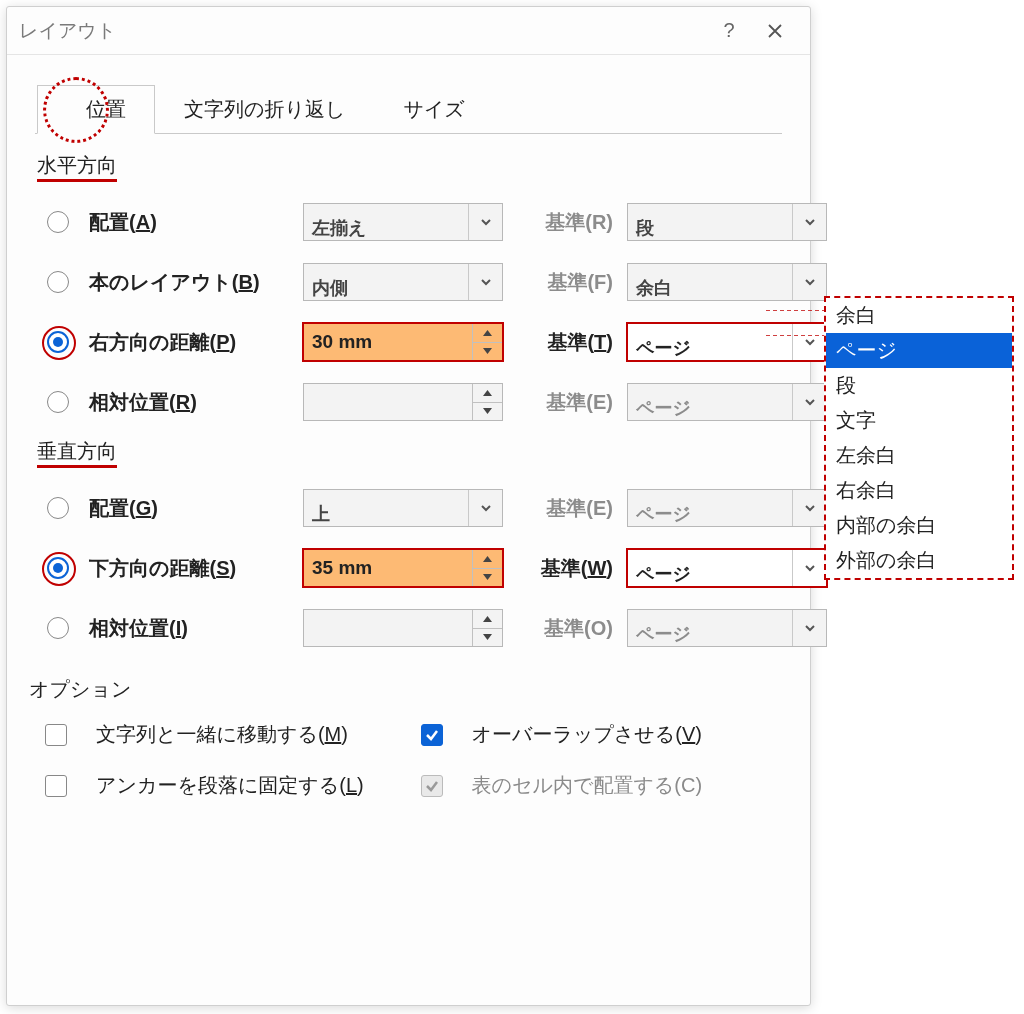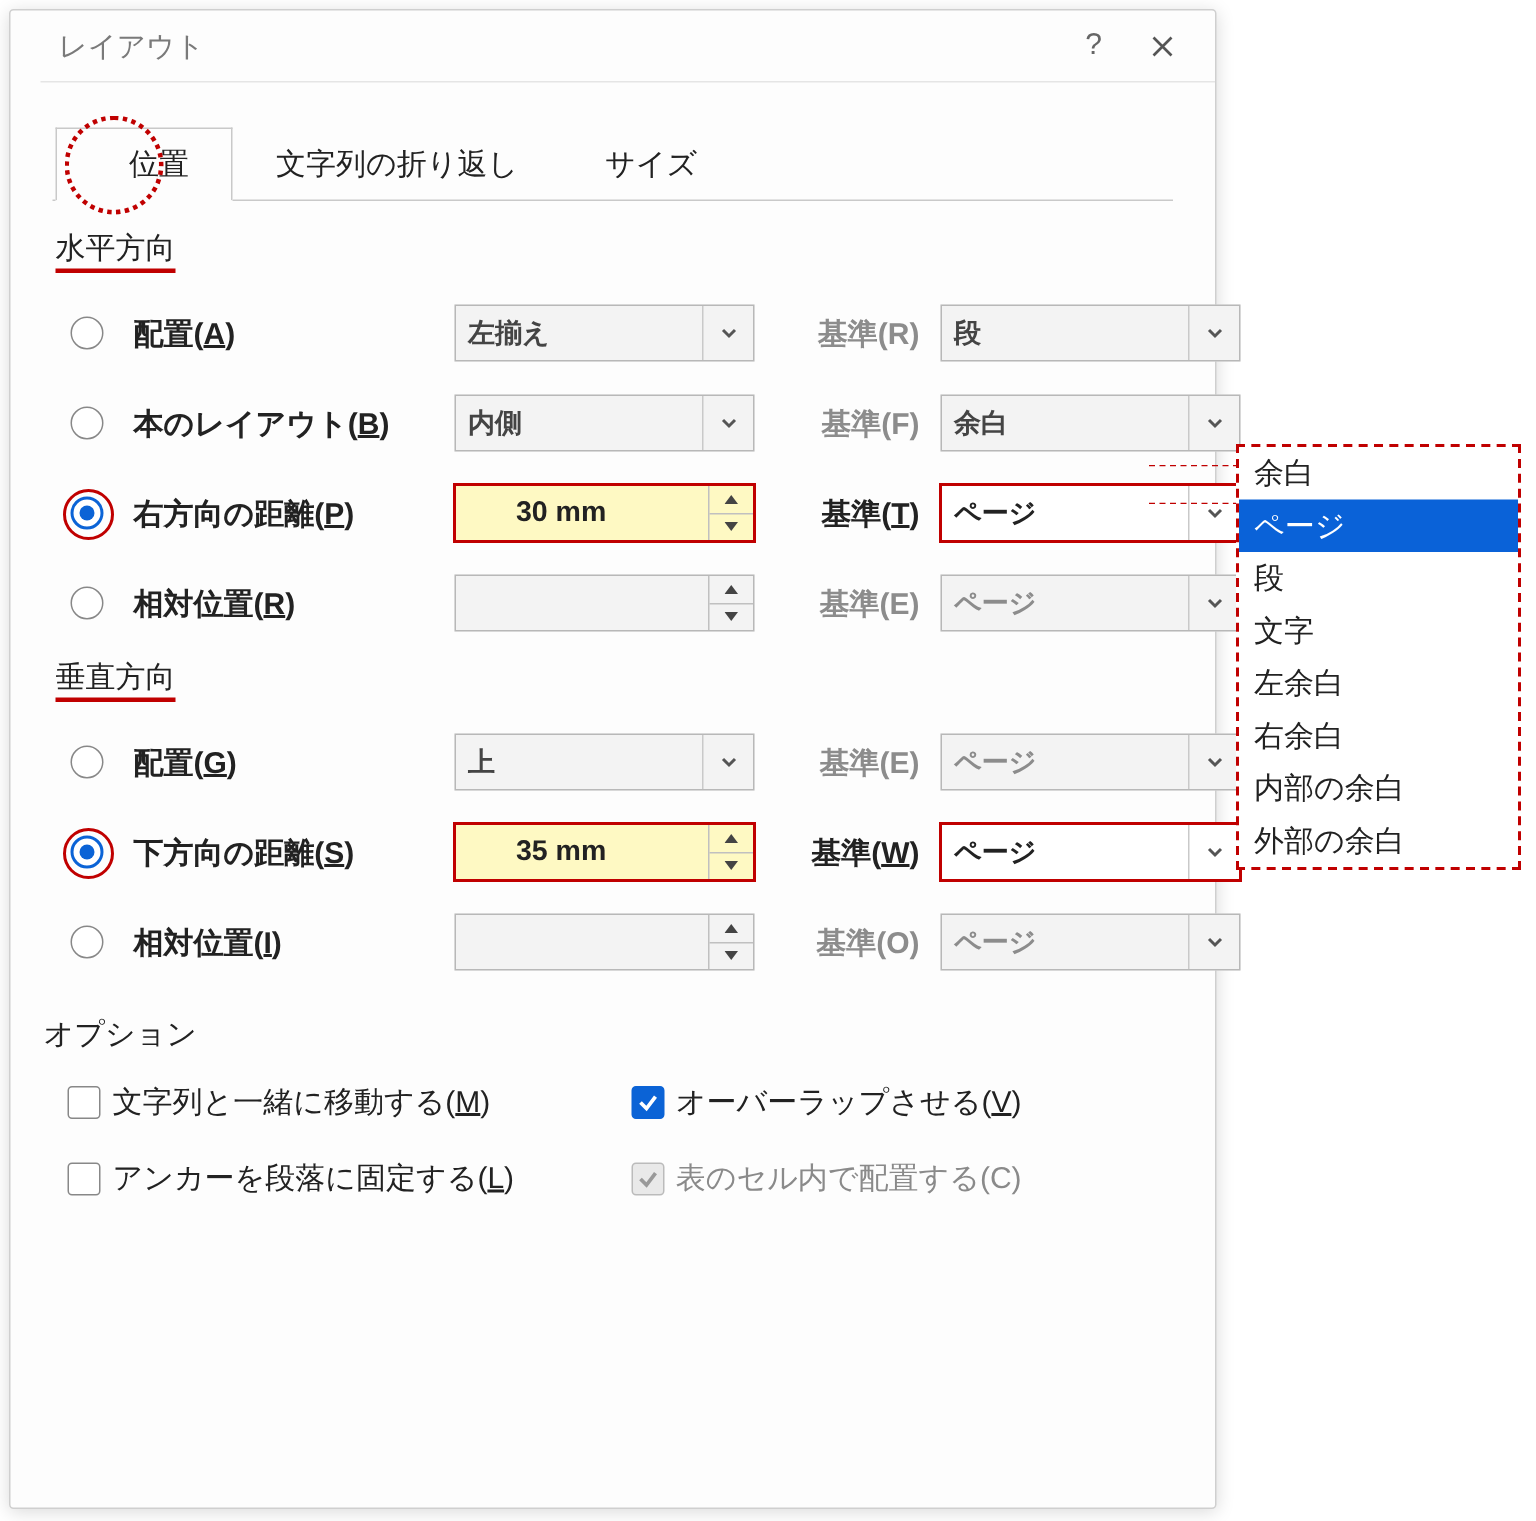--- a/index.html
+++ b/index.html
@@ -6,21 +6,20 @@
   body { margin: 0; background: #fff; width: 1024px; height: 1014px; position: relative; }
 
   .dialog {
     position: absolute; left: 6px; top: 6px; width: 805px; height: 1000px;
     background: #fdfdfd; border: 1px solid #cfcfcf; border-radius: 3px;
     box-shadow: 0 2px 12px rgba(0,0,0,.15);
   }
   .titlebar {
     height: 48px; display: flex; align-items: center; padding: 0 12px;
     border-bottom: 1px solid #e5e5e5;
-    margin-left: 20px;
   }
   .titlebar .title { color: #7a7a7a; font-size: 19px; flex: 1; }
   .titlebar .btn-help, .titlebar .btn-close {
     width: 46px; height: 40px; display: flex; align-items: center; justify-content: center;
     color: #666; font-size: 20px; cursor: pointer;
   }
   .titlebar .btn-close svg { width: 16px; height: 16px; stroke: #555; stroke-width: 1.8; }
 
   .tabs {
     display: flex; margin: 30px 0 0 30px; font-size: 20px; color: #222;
@@ -60,36 +59,36 @@
   }
   .radio-ring {
     position: absolute; left: -7px; top: -7px; width: 34px; height: 34px;
     border: 2.5px solid #c00000; border-radius: 50%;
   }
   .rlabel { font-size: 20px; color: #222; }
   .uchar { text-decoration: underline; }
 
   .select {
     height: 38px; border: 1px solid #b8b8b8; background: #f3f3f3;
-    display: flex; align-items: center; padding: 0 8px; color: #444;
+    display: flex; align-items: flex-end; padding: 0 8px; color: #444;
     font-size: 18px; position: relative;
   }
   .select.enabled { background: #fff; color: #222; }
   .select .chev {
     position: absolute; right: 0; top: 0; bottom: 0; width: 34px;
     border-left: 1px solid #c9c9c9; display: flex; align-items: center; justify-content: center;
   }
   .select .chev svg { width: 12px; height: 12px; stroke: #555; stroke-width: 2; fill: none; }
   .select.highlight { outline: 2.5px solid #c00000; outline-offset: -1px; }
 
   .spinner {
     height: 38px; border: 1px solid #b8b8b8; background: #f3f3f3;
     display: flex; align-items: center; position: relative;
   }
-  .spinner.enabled { background: #fef9c3; padding-left: 32px; }
+  .spinner.enabled { background: #fdba74; }
   .spinner .val { flex: 1; padding: 0 8px; font-size: 19px; color: #222; }
   .spinner .spin-btns {
     width: 30px; border-left: 1px solid #c0c0c0; display: flex; flex-direction: column; height: 100%;
   }
   .spinner .spin-btns div {
     flex: 1; display: flex; align-items: center; justify-content: center;
     border-bottom: 1px solid #c0c0c0; cursor: pointer;
   }
   .spinner .spin-btns div:last-child { border-bottom: none; }
   .spinner .spin-btns svg { width: 9px; height: 6px; fill: #444; }
@@ -97,21 +96,21 @@
 
   .basis { font-size: 20px; color: #222; text-align: right; padding-left: 6px; }
 
   .options {
     margin: 28px 30px 0 22px;
   }
   .opt-grid {
     display: grid; grid-template-columns: 1fr 1fr; row-gap: 24px; margin-top: 18px;
     font-size: 20px; color: #222;
   }
-  .chk-wrap { display: flex; align-items: center; gap: 8px; padding-left: 16px; }
+  .chk-wrap { display: flex; align-items: center; gap: 29px; padding-left: 16px; }
   .chk {
     width: 22px; height: 22px; border: 1.5px solid #888; border-radius: 3px;
     background: #fff; display: flex; align-items: center; justify-content: center; cursor: pointer;
   }
   .chk.filled { background: #0b63d6; border-color: #0b63d6; }
   .chk.disabled { background: #e9e9e9; border-color: #bbb; }
   .chk svg { width: 14px; height: 14px; stroke: #fff; stroke-width: 2.5; fill: none; }
   .chk.disabled svg { stroke: #999; }
   .opt-label.disabled { color: #8a8a8a; }
 

